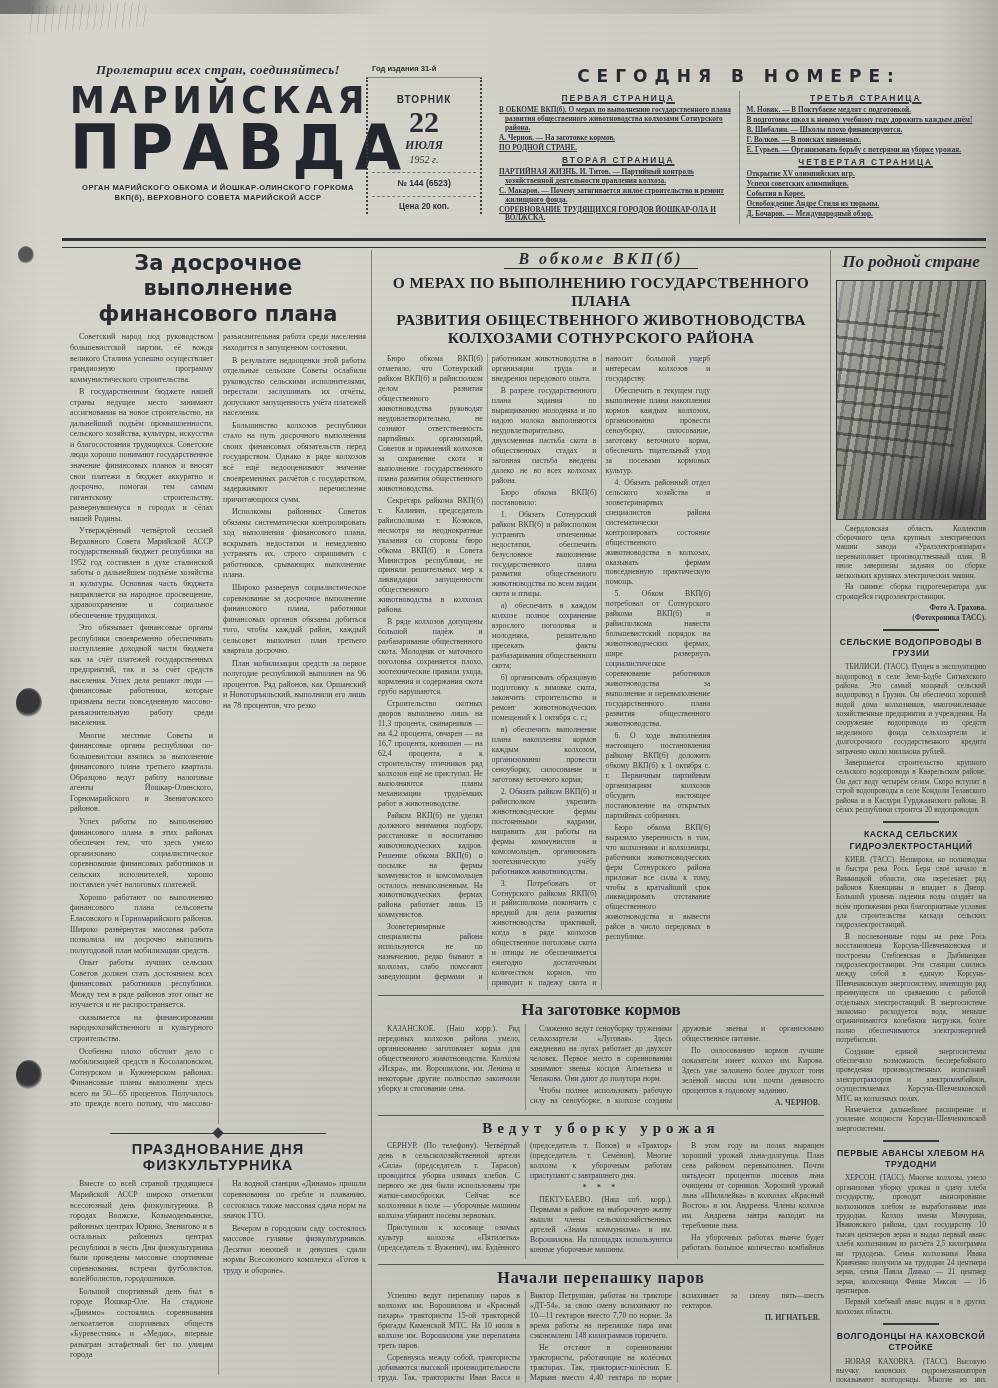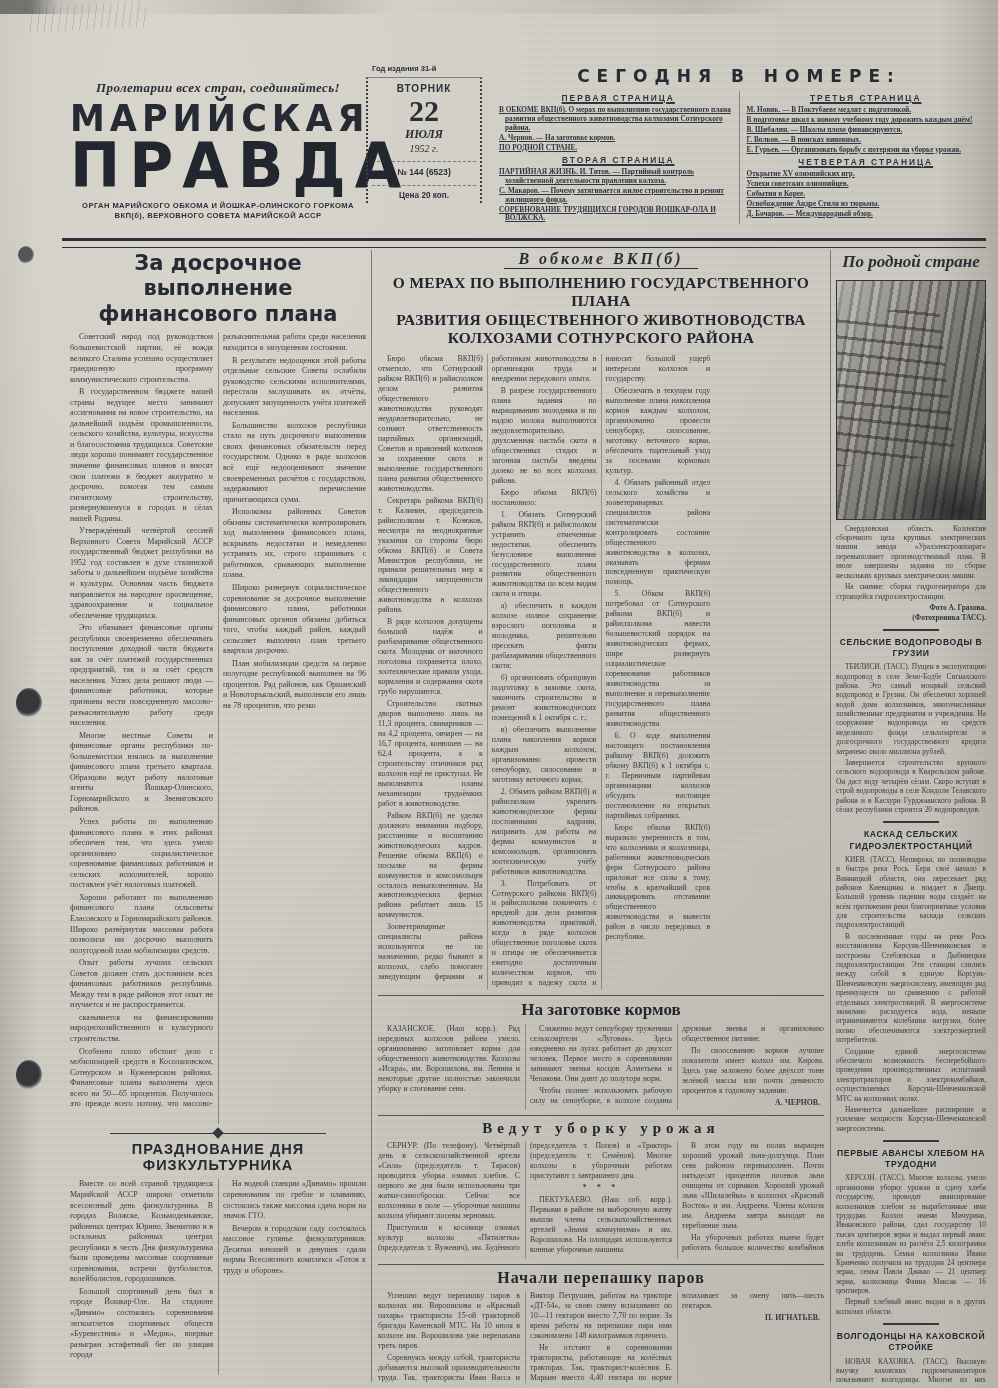--- a/index.html
+++ b/index.html
@@ -15,34 +15,34 @@
   .smudge{position:absolute;top:0;left:0;right:0;height:14px;
     background:linear-gradient(90deg,rgba(40,40,44,.55) 0 3%,rgba(40,40,44,.1) 6%,transparent 12%,rgba(60,60,64,.18) 30%,transparent 40%,rgba(60,60,64,.12) 70%,transparent 80%);}
   .hole{position:absolute;border-radius:50%;background:radial-gradient(circle at 45% 45%, #35373b 0 52%, #6e6f6c 62%, rgba(110,111,108,0) 72%);}
   .hole1{left:18px;top:246px;width:16px;height:18px;opacity:.8;}
   .hole2{left:16px;top:688px;width:26px;height:30px;}
   .hole3{left:16px;top:1060px;width:26px;height:30px;}
   .scuff{position:absolute;left:26px;top:4px;width:120px;height:26px;opacity:.35;
     background:repeating-linear-gradient(100deg, rgba(70,70,75,.5) 0 1px, transparent 1px 7px);transform:rotate(-3deg);}
 
   
-  .mast{position:absolute;left:70px;top:80px;width:296px;text-align:center;}
+  .mast{position:absolute;left:70px;top:62px;width:296px;text-align:center;}
   .slogan{font-style:italic;font-weight:bold;font-size:13px;letter-spacing:.4px;color:#2b2e36;}
   .mast-title1{font-family:"DejaVu Sans","Liberation Sans",sans-serif;font-weight:bold;
     font-size:35px;letter-spacing:5px;line-height:1.05;color:#262a33;transform:scaleY(1.08);margin-top:4px;}
   .mast-title2{font-family:"DejaVu Sans","Liberation Sans",sans-serif;font-weight:bold;
     font-size:60px;letter-spacing:9px;line-height:.95;color:#22262f;transform:scaleY(1.05);}
   .mast-organ{font-family:"Liberation Sans",sans-serif;font-weight:bold;font-size:7.6px;
     letter-spacing:.4px;margin-top:7px;line-height:1.35;color:#2d3039;}
 
   .datebox{position:absolute;left:366px;top:64px;width:116px;height:172px;
     font-family:"Liberation Sans",sans-serif;text-align:center;color:#2c2f37;}
   .edyear{font-size:7.6px;font-weight:bold;text-align:left;padding-left:6px;}
   .dbox-inner{margin-top:4px;border-left:2px dotted #3a3d44;border-right:2px dotted #3a3d44;
-    border-top:1px solid rgba(58,61,68,.55);padding:5px 4px 3px;}
+    border-top:1px solid rgba(58,61,68,.55);padding:16px 4px 3px;}
   .db-day{font-weight:bold;font-size:10px;letter-spacing:1px;}
   .db-num{font-family:"Liberation Serif",serif;font-weight:bold;font-size:30px;line-height:1;margin-top:2px;}
   .db-month{font-family:"Liberation Serif",serif;font-style:italic;font-weight:bold;font-size:12px;margin-top:1px;}
   .db-year{font-family:"Liberation Serif",serif;font-style:italic;font-size:10px;margin-top:1px;}
   .db-issue{font-weight:bold;font-size:8.6px;margin-top:7px;border-top:1px dashed rgba(58,61,68,.6);padding-top:5px;}
   .db-price{font-weight:bold;font-size:8.2px;margin-top:8px;border-top:1px dashed rgba(58,61,68,.6);padding-top:5px;}
 
   .today{position:absolute;left:492px;top:66px;width:494px;height:172px;}
   .today-title{font-family:"DejaVu Sans","Liberation Sans",sans-serif;font-weight:bold;
     font-size:17px;letter-spacing:7px;text-align:center;color:#262a33;white-space:nowrap;}

